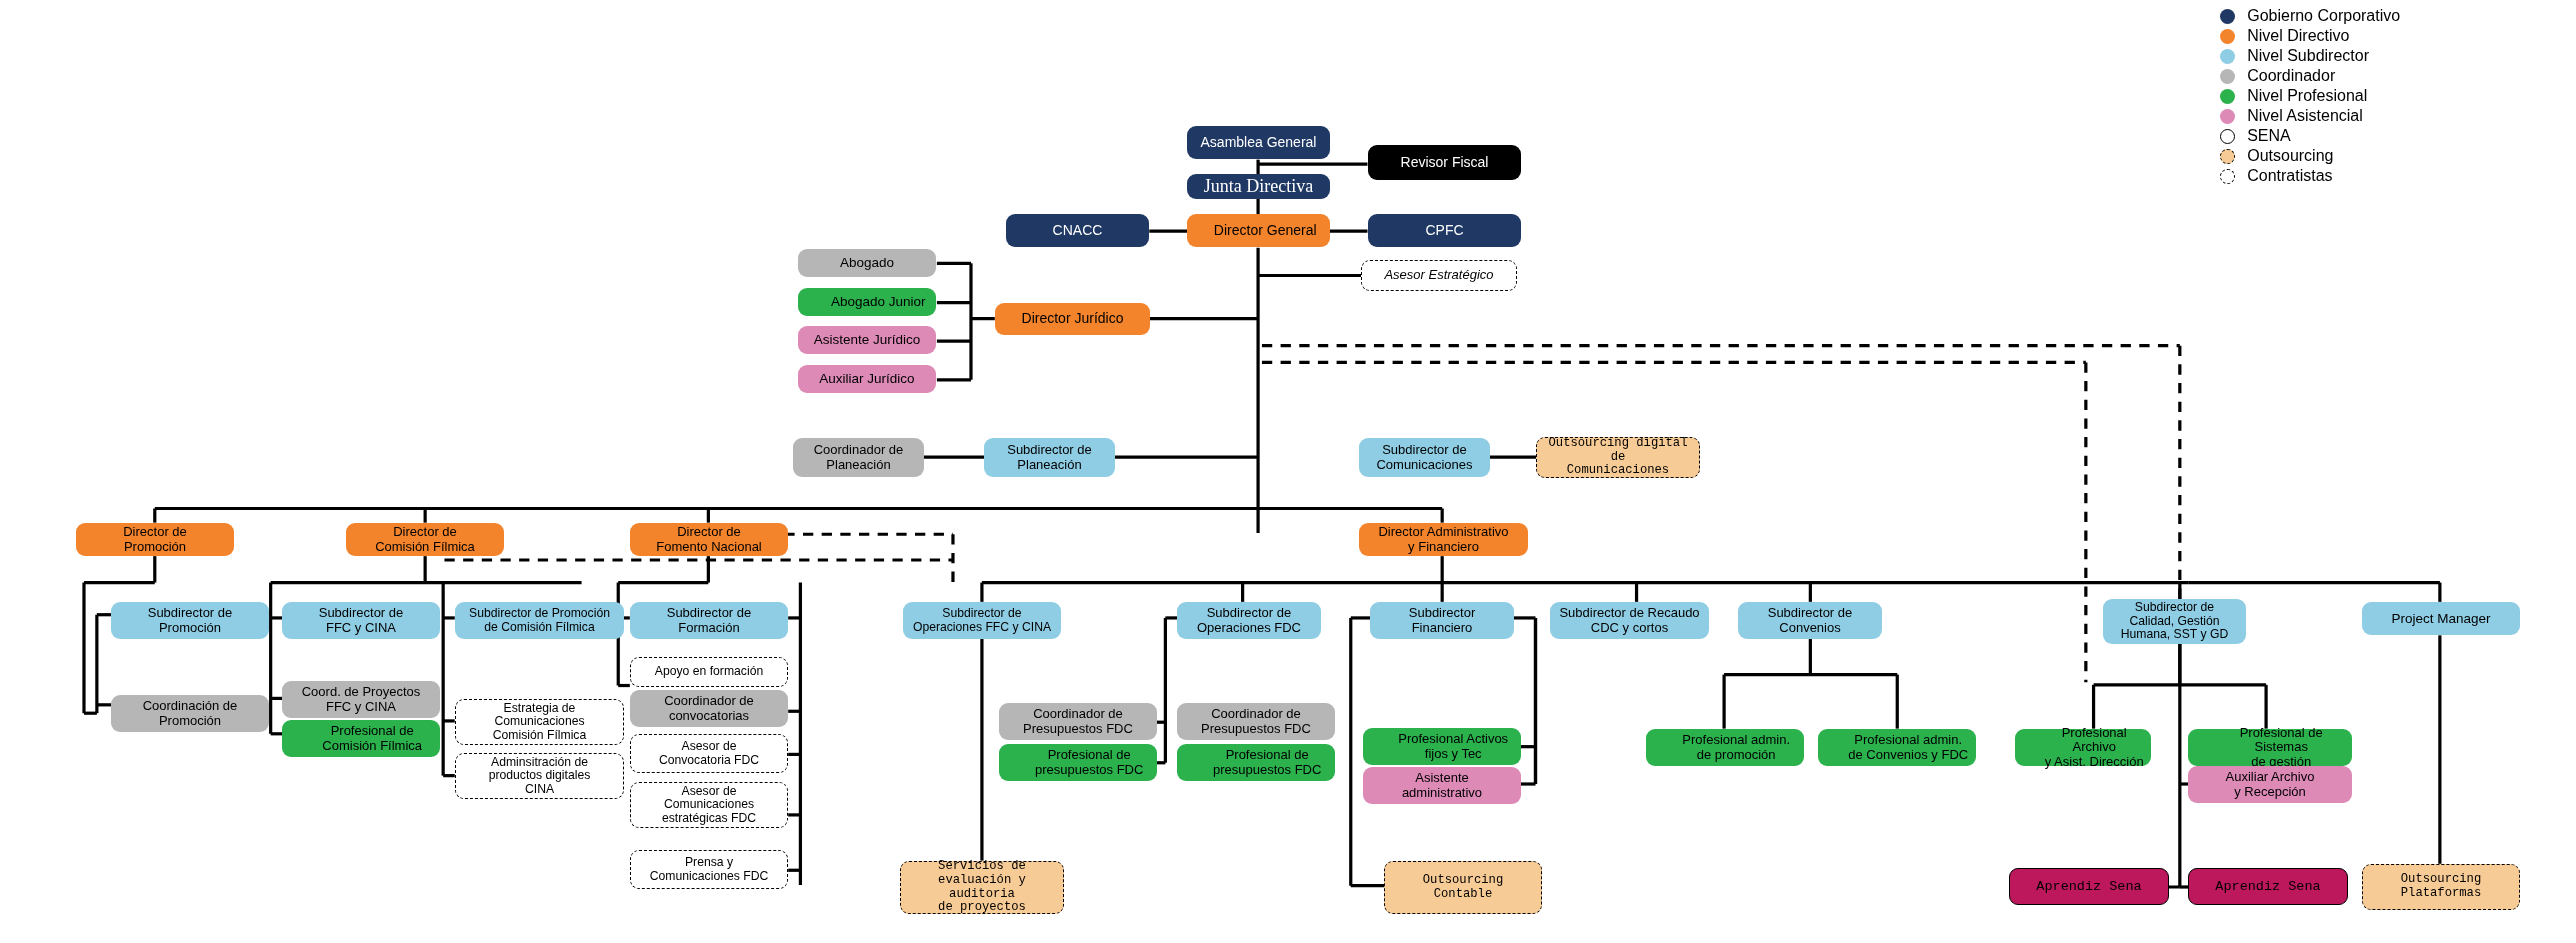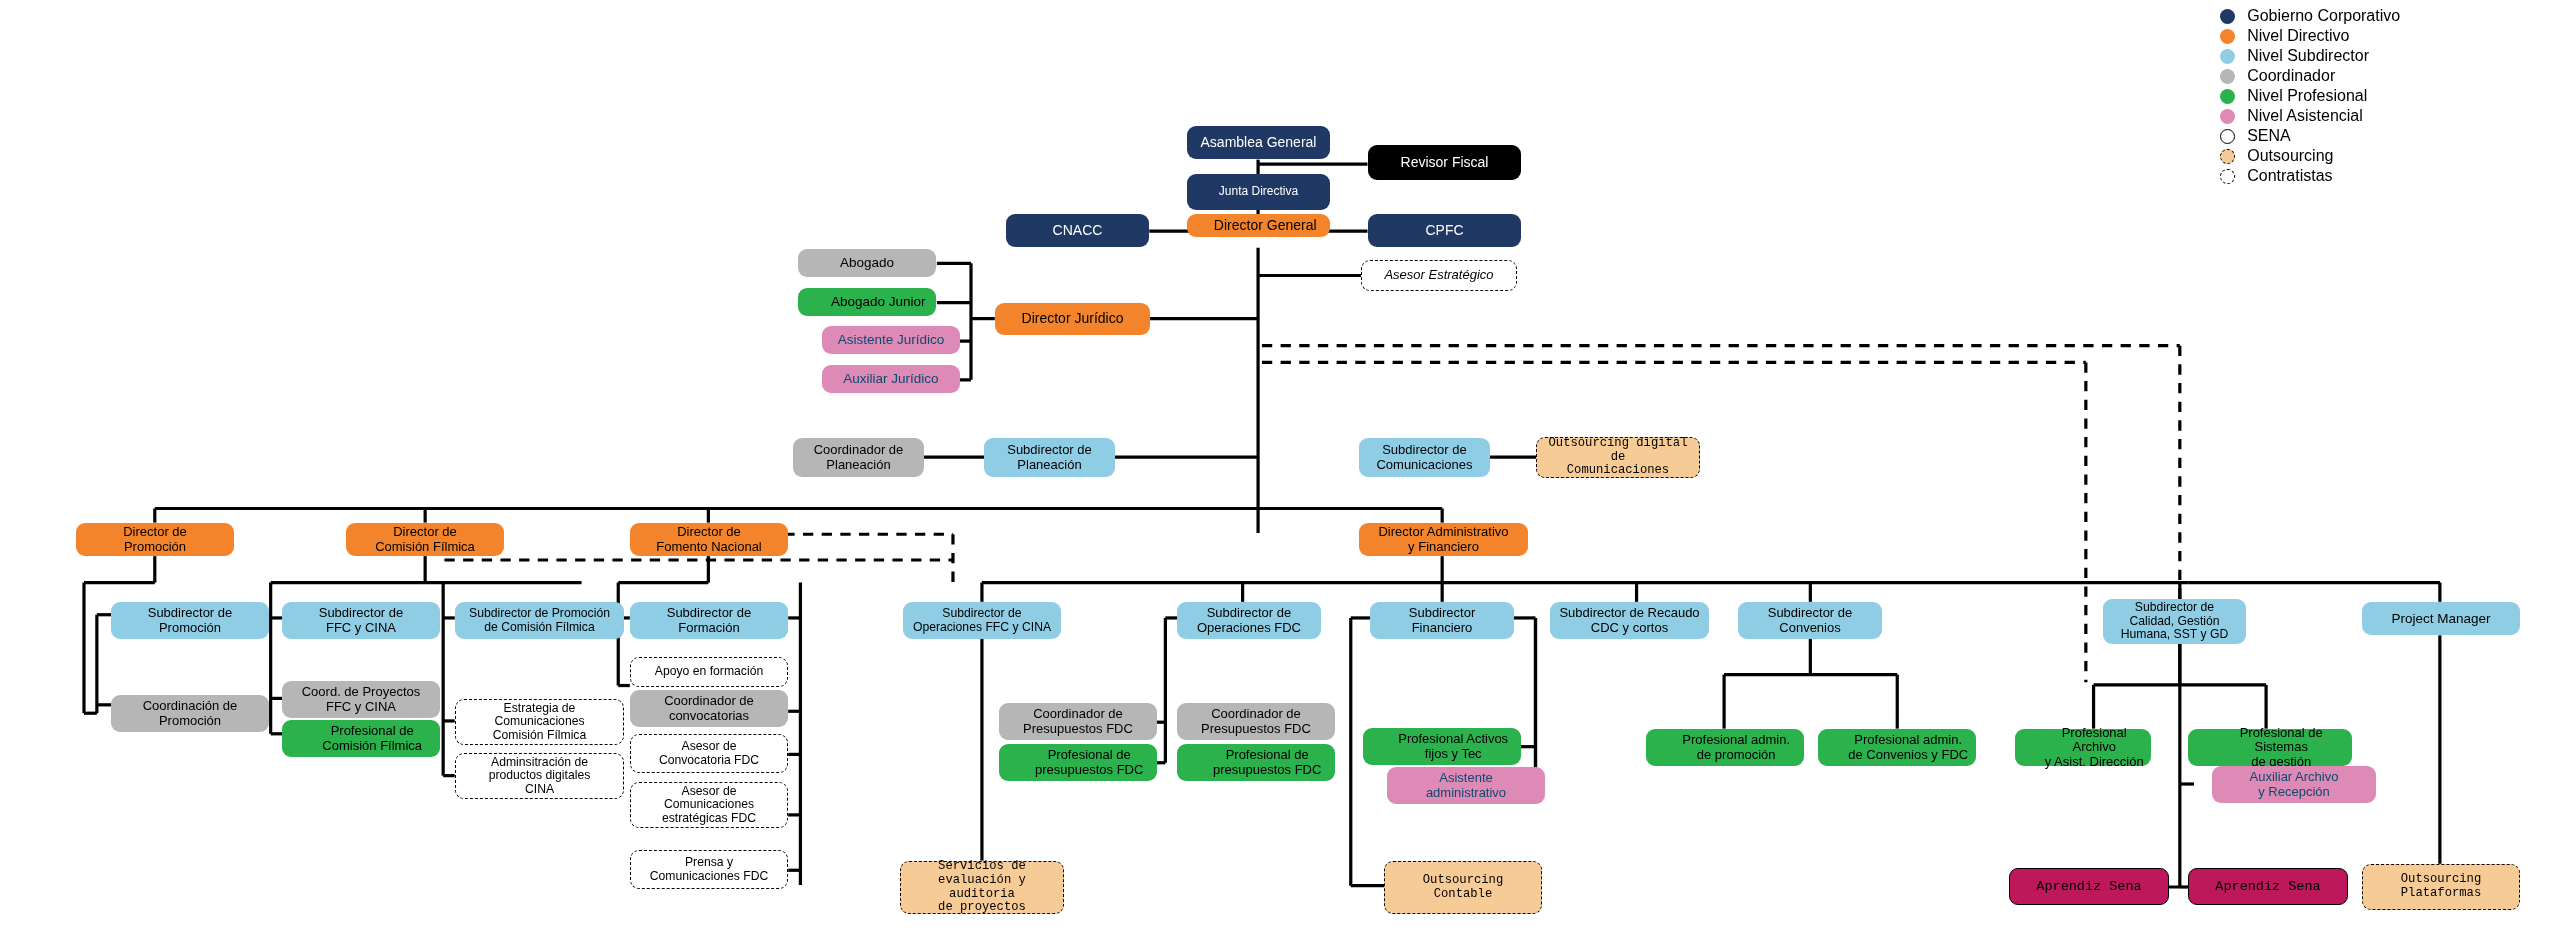--- a/index.html
+++ b/index.html
@@ -30,21 +30,21 @@
     padding:1.3px 2.6px;
     z-index:5;
     white-space:pre-line;
   }
   .n-gob{ background:#1f3864; color:#ffffff; }
   .n-black{ background:#000000; color:#ffffff; }
   .n-dir{ background:#f4842c; color:#000000; }
   .n-sub{ background:#8fcde4; color:#000000; }
   .n-coord{ background:#b6b6b6; color:#000000; }
   .n-prof{ background:#2bb24c; color:#000000;padding-left:25px; }
-  .n-asis{ background:#dd8ab7; color:#0c4a6e;margin-left:24px; }
+  .n-asis{ background:#dd8ab7; color:#000000; }
   .n-sena{ background:#be185d; color:#000000; border:1.9px solid #000000;font-family:Liberation Mono, monospace; }
   .n-out{ background:#f7cb96; color:#000000; border:1.9px dashed #000000;font-family:Liberation Mono, monospace; }
   .n-contr{ background:#ffffff; color:#000000; border:1.9px dashed #000000; }
 
   
   #legend{
     position:absolute;
     left:2220px;
     top:6.4px;
     z-index:20;
@@ -202,25 +202,25 @@
       <line x1="1480" y1="830" x2="1480" y2="905"></line>
 
       <line x1="690" y1="870" x2="1480" y2="870"></line>
     </g>
   </svg>
 
   <div class="node n-gob" style="left:1187px; top:126px; width:143px; height:33px; font-size:14px;">Asamblea General</div>
 
   <div class="node n-black" style="left:1368px; top:145px; width:153px; height:35px; font-size:14px;">Revisor Fiscal</div>
 
-  <div class="node n-gob" style="left:1187px; top:174px; width:143px; height:36px; font-size:12px;">Junta Directiva</div>
+  <div class="node n-gob" style="left:1187px; top:174px; width:143px; height:25px; font-size:18px;font-family:Liberation Serif, serif;">Junta Directiva</div>
 
   <div class="node n-gob" style="left:1006px; top:214px; width:143px; height:33px; font-size:14px;">CNACC</div>
 
-  <div class="node n-dir" style="left:1187px; top:214px; width:143px; height:23px; font-size:14px;padding-left:16px;">Director General</div>
+  <div class="node n-dir" style="left:1187px; top:214px; width:143px; height:33px; font-size:14px;padding-left:16px;">Director General</div>
 
   <div class="node n-gob" style="left:1368px; top:214px; width:153px; height:33px; font-size:14px;">CPFC</div>
 
   <div class="node n-contr" style="left:1361px; top:260px; width:156px; height:31px; font-size:13px;font-style:italic;">Asesor Estratégico</div>
 
   <div class="node n-coord" style="left:798px; top:249px; width:138px; height:28px; font-size:13.5px;">Abogado</div>
 
   <div class="node n-prof" style="left:798px; top:288px; width:138px; height:28px; font-size:13.5px;">Abogado Junior</div>
 
   <div class="node n-asis" style="left:798px; top:326px; width:138px; height:28px; font-size:13.5px;">Asistente Jurídico</div>

